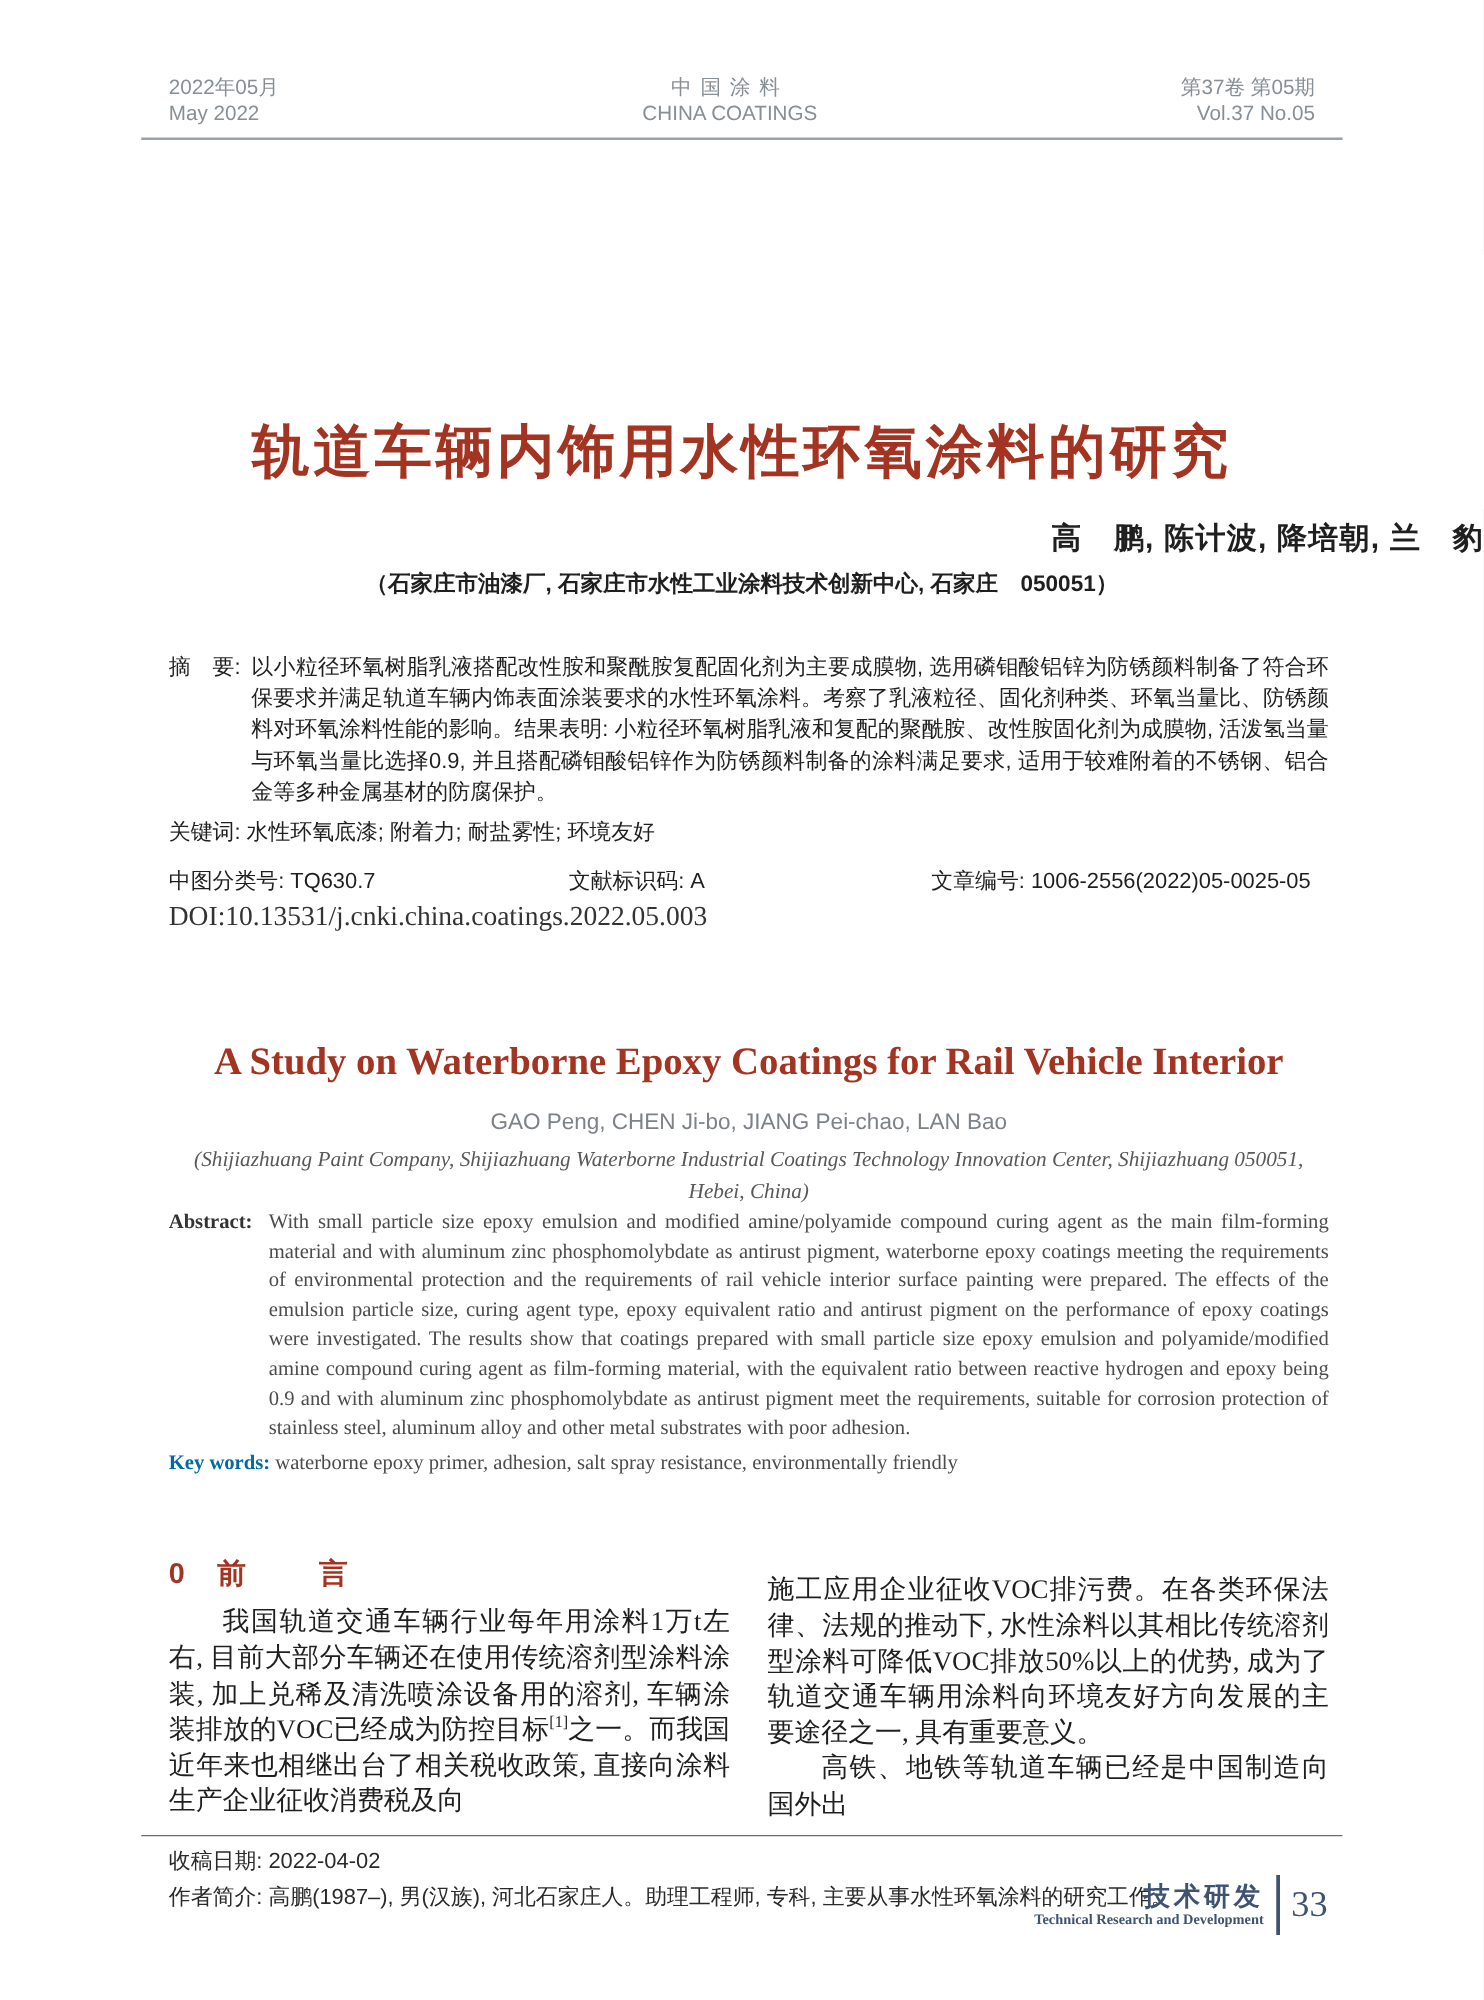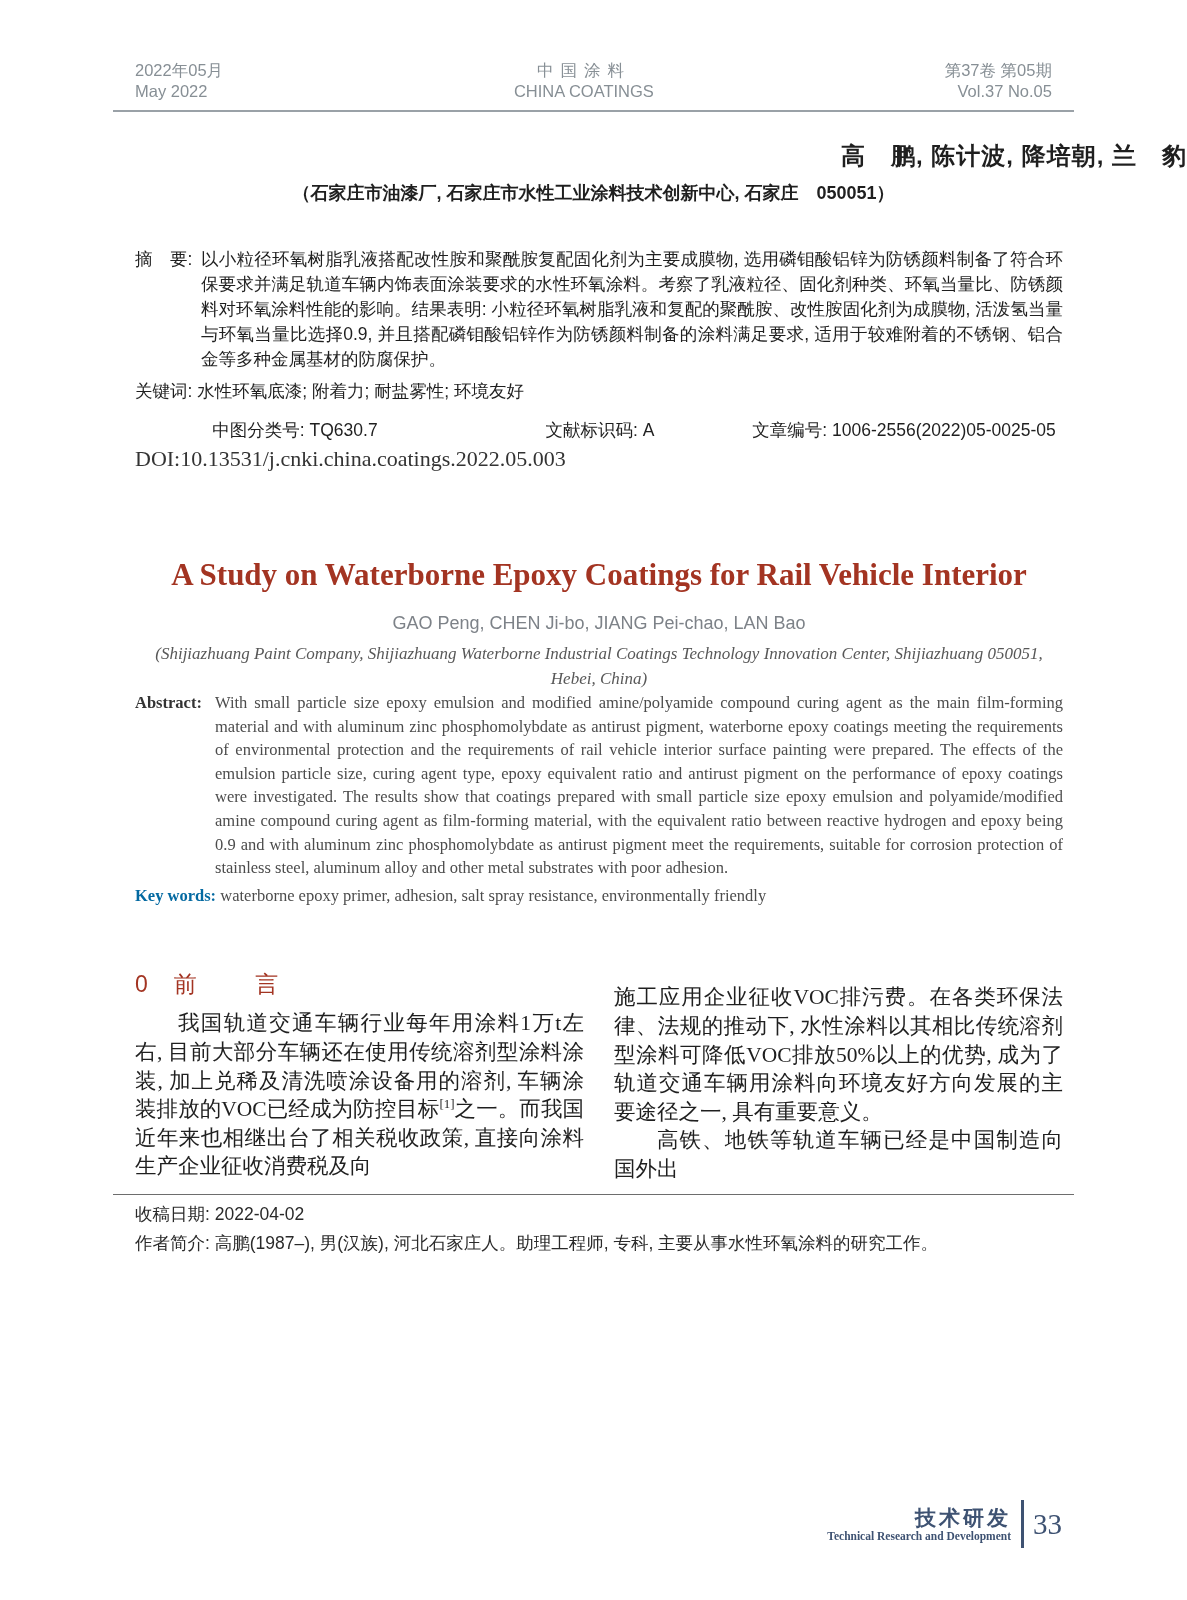--- a/index.html
+++ b/index.html
@@ -38,21 +38,21 @@
   .content{margin:0 124px 0 135px;}
   .abstract-cn{
     margin-top:42px;
     font-size:17.5px;line-height:25px;text-align:justify;
     padding-left:66px;
   }
   .abstract-cn .label{margin-left:-66px;float:left;width:66px;}
   .keywords-cn{margin-top:7px;font-size:17.5px;line-height:25px;}
   .meta-row{
     margin-top:15px;font-size:17.5px;line-height:23px;
-    display:grid;grid-template-columns:320px 290px 1fr;text-align:center;
+    display:grid;grid-template-columns:320px 290px 1fr;
   }
   .doi-line{margin-top:4px;font-family:"Liberation Serif",serif;font-size:22px;color:#333;}
   
   .title-en{
     margin:78px auto 0 auto;max-width:880px;
     text-align:center;
     font-family:"Liberation Serif",serif;font-weight:bold;
     font-size:31px;line-height:49px;color:#a33422;
   }
   .authors-en{margin-top:14px;text-align:center;font-size:18px;color:#7d8288;}
@@ -75,21 +75,21 @@
   .keywords-en .label{font-weight:bold;color:#0369a1;}
   
   .body-columns{
     margin-top:62px;
     display:flex;gap:30px;
   }
   .col{flex:1;min-width:0;}
   .col-right{padding-top:14px;}
   .section-head{
     margin:0 0 10px 0;
-    color:#a33422;font-weight:normal;font-size:23px;line-height:30px;
+    color:#a33422;font-weight:bold;font-size:23px;line-height:30px;
   }
   .section-head .num{margin-right:26px;}
   .section-head .txt{letter-spacing:26px;}
   .body-columns p{
     margin:0;
     font-family:"Liberation Serif",serif;
     font-size:21.5px;line-height:28.6px;
     text-align:justify;
   }
   .body-columns p.indent{text-indent:2em;}
@@ -126,20 +126,21 @@
     <div class="cell center">
       <div class="cn">中国涂料</div>
       <div class="en">CHINA COATINGS</div>
     </div>
     <div class="cell right">
       <div class="cn">第37卷 第05期</div>
       <div class="en">Vol.37  No.05</div>
     </div>
   </div>
 
+  <h1 class="title-cn">轨道车辆内饰用水性环氧涂料的研究</h1>
   <div class="authors-cn">高　鹏, 陈计波, 降培朝, 兰　豹</div>
   <div class="affil-cn">（石家庄市油漆厂, 石家庄市水性工业涂料技术创新中心, 石家庄　050051）</div>
 
   <div class="content">
 
     <div class="abstract-cn">
       <span class="label">摘　要:</span>
       <span>以小粒径环氧树脂乳液搭配改性胺和聚酰胺复配固化剂为主要成膜物, 选用磷钼酸铝锌为防锈颜料制备了符合环保要求并满足轨道车辆内饰表面涂装要求的水性环氧涂料。考察了乳液粒径、固化剂种类、环氧当量比、防锈颜料对环氧涂料性能的影响。结果表明: 小粒径环氧树脂乳液和复配的聚酰胺、改性胺固化剂为成膜物, 活泼氢当量与环氧当量比选择0.9, 并且搭配磷钼酸铝锌作为防锈颜料制备的涂料满足要求, 适用于较难附着的不锈钢、铝合金等多种金属基材的防腐保护。</span>
     </div>
 

